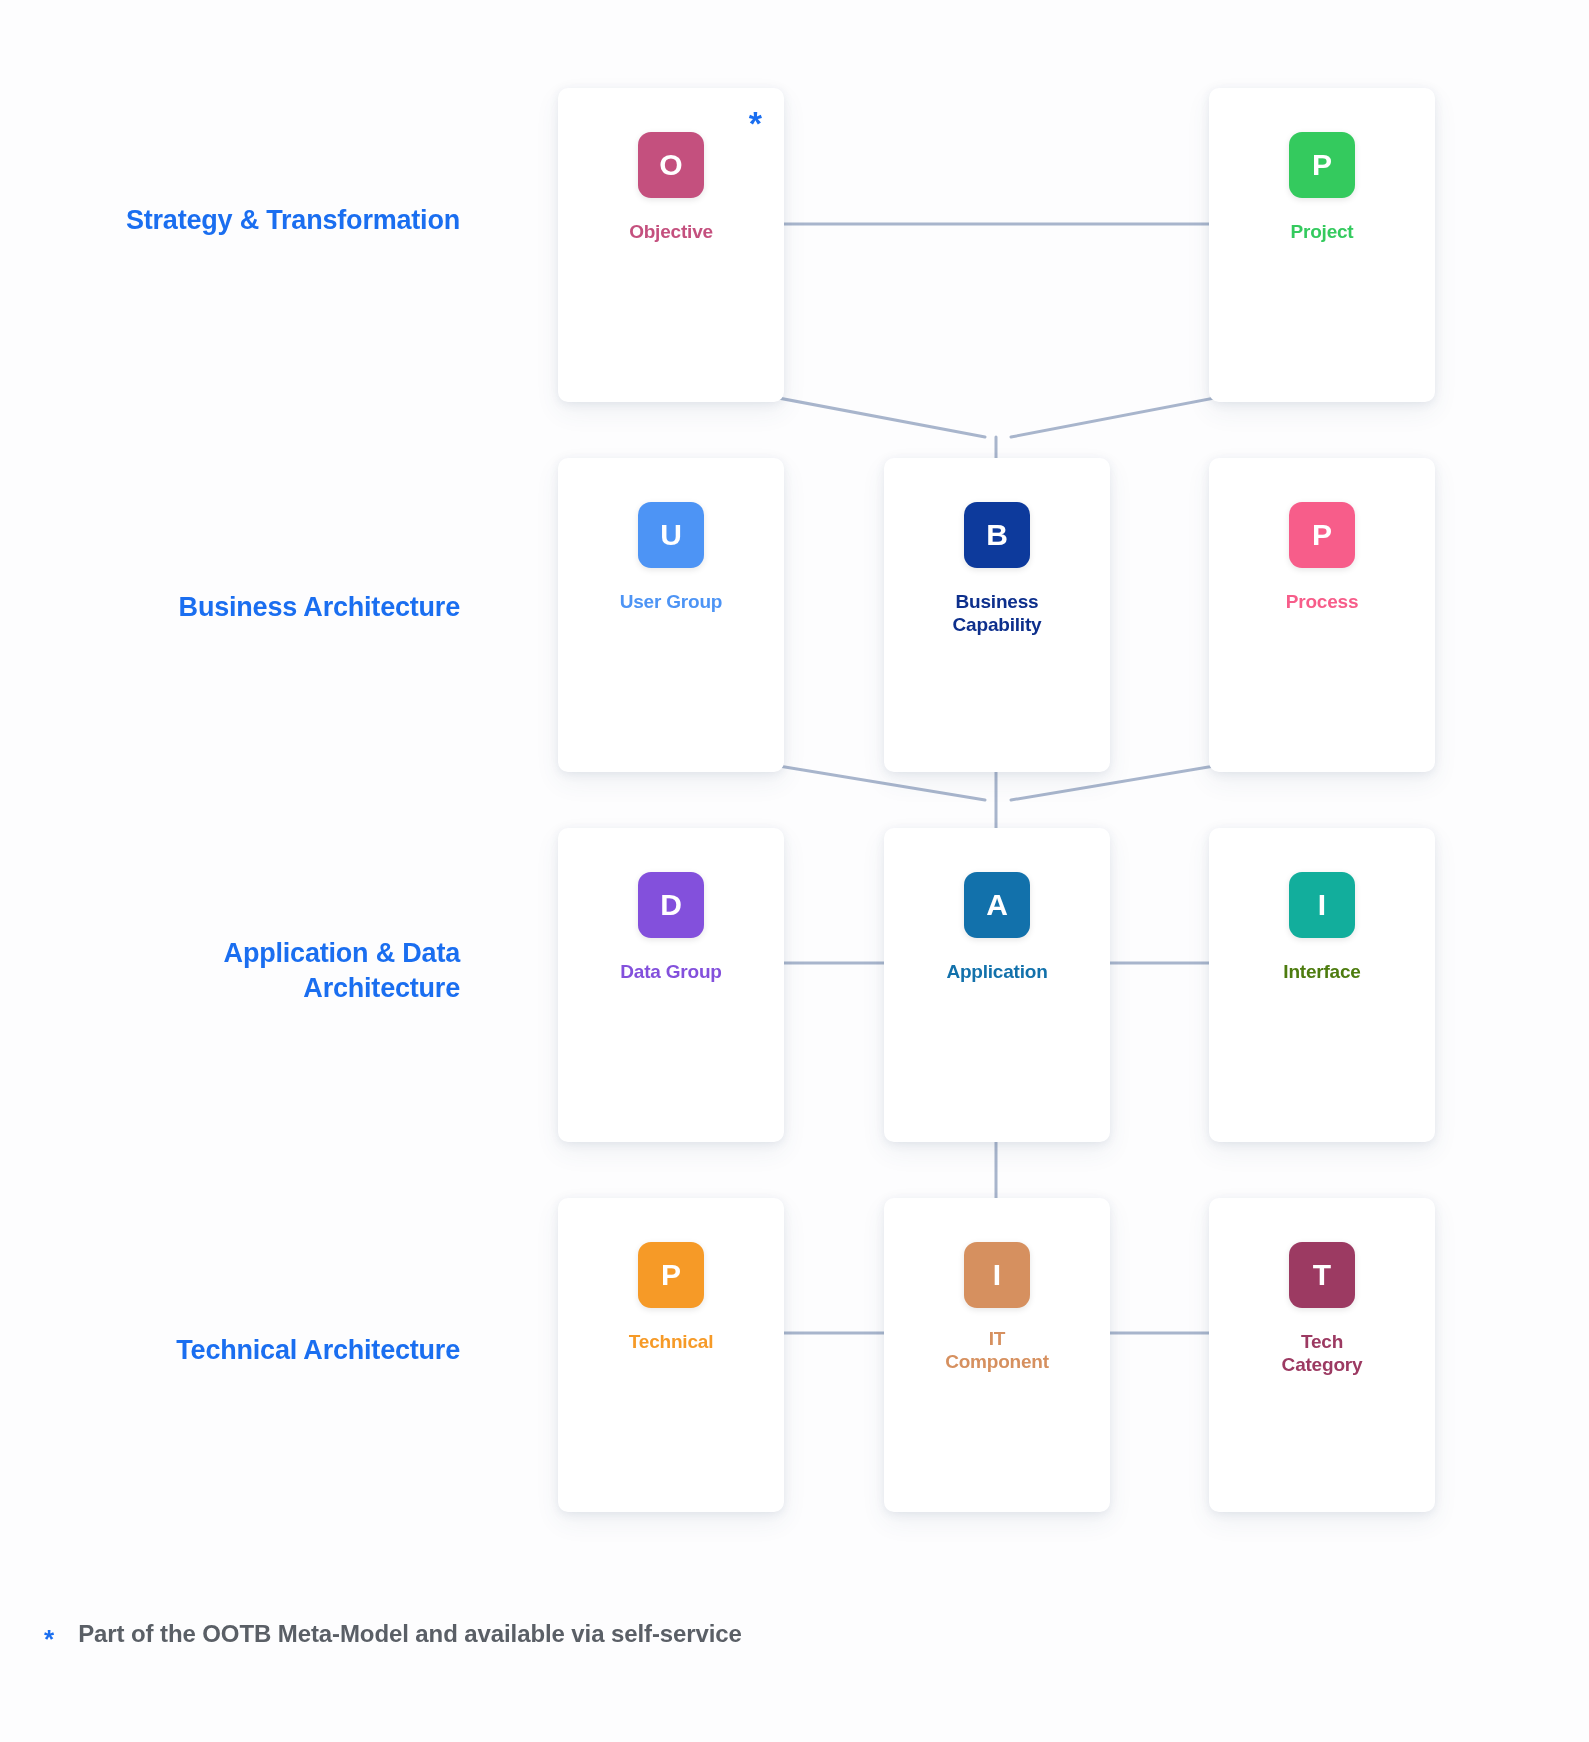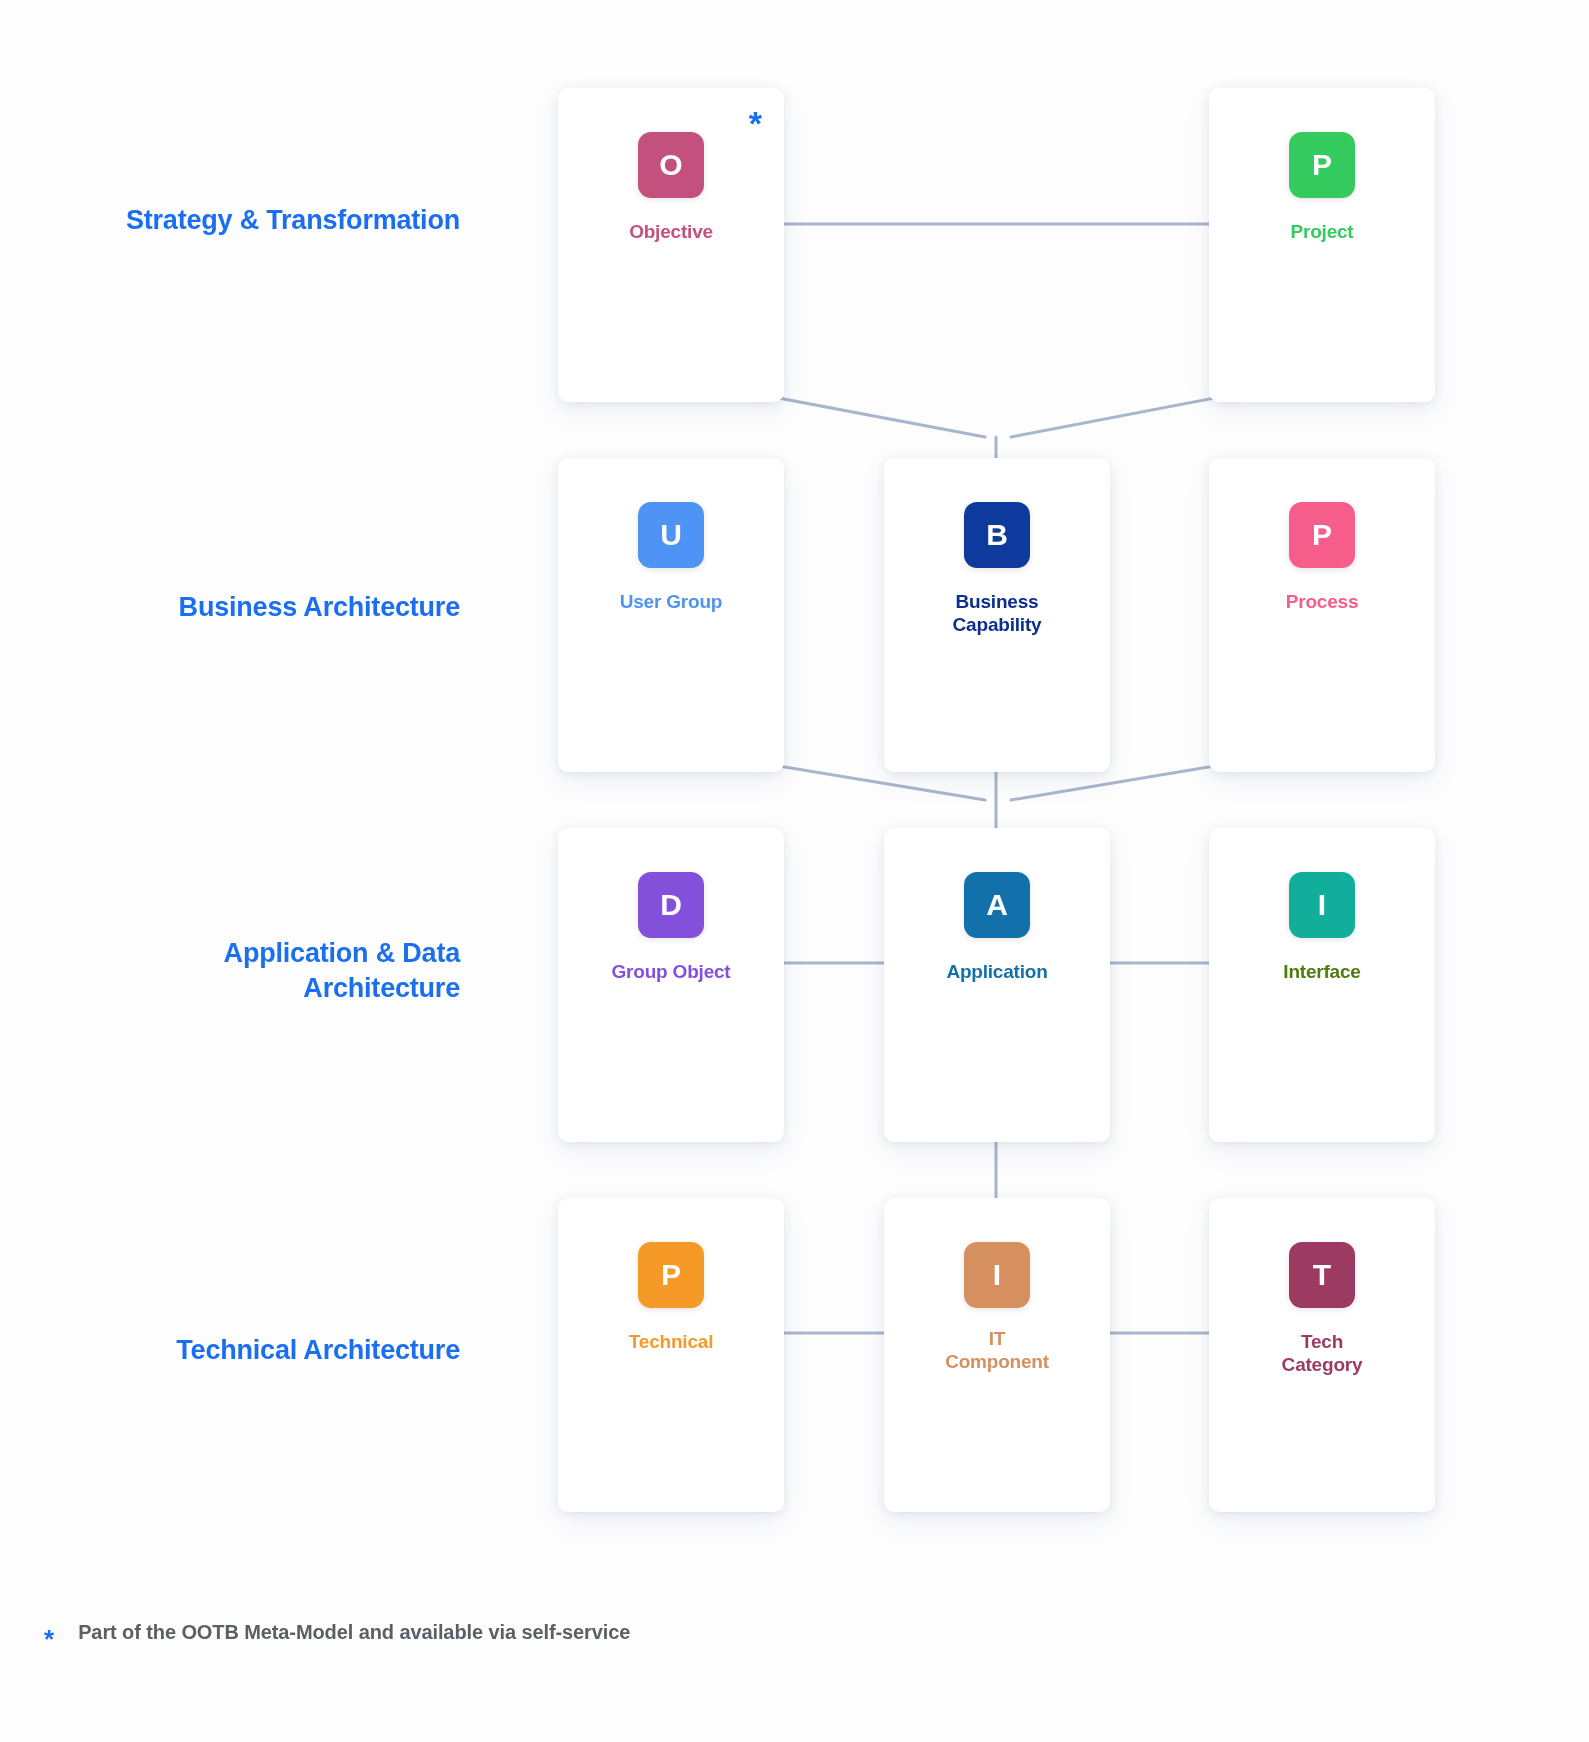--- a/index.html
+++ b/index.html
@@ -113,21 +113,21 @@
   }
   #footnote .fn-star {
     color: #1a6ef0;
     font-size: 26px;
     font-weight: 700;
     line-height: 1;
     padding-top: 6px;
   }
   #footnote .fn-text {
     color: #5a5f66;
-    font-size: 20px;
+    font-size: 24px;
     font-weight: 700;
     line-height: 1.2;
     letter-spacing: -0.1px;
   }
 </style>
 </head>
 <body>
 
 <div id="stage">
 
@@ -210,21 +210,21 @@
       </div>
       <div class="card-label" style="color:#f75d8a;">Process</div>
     </div>
   </div>
 
   <div class="card" style="left:558px; top:828px; width:226px; height:270px; padding-top:44px;">
     <div class="card-inner">
       <div class="badge" style="background:#8350dc;">
         <span>D</span>
       </div>
-      <div class="card-label" style="color:#8350dc;">Group Object</div>
+      <div class="card-label" style="color:#8350dc;">Data Group</div>
     </div>
   </div>
 
   <div class="card" style="left:884px; top:828px; width:226px; height:270px; padding-top:44px;">
     <div class="card-inner">
       <div class="badge" style="background:#1271ab;">
         <span>A</span>
       </div>
       <div class="card-label" style="color:#1271ab;">Application</div>
     </div>

